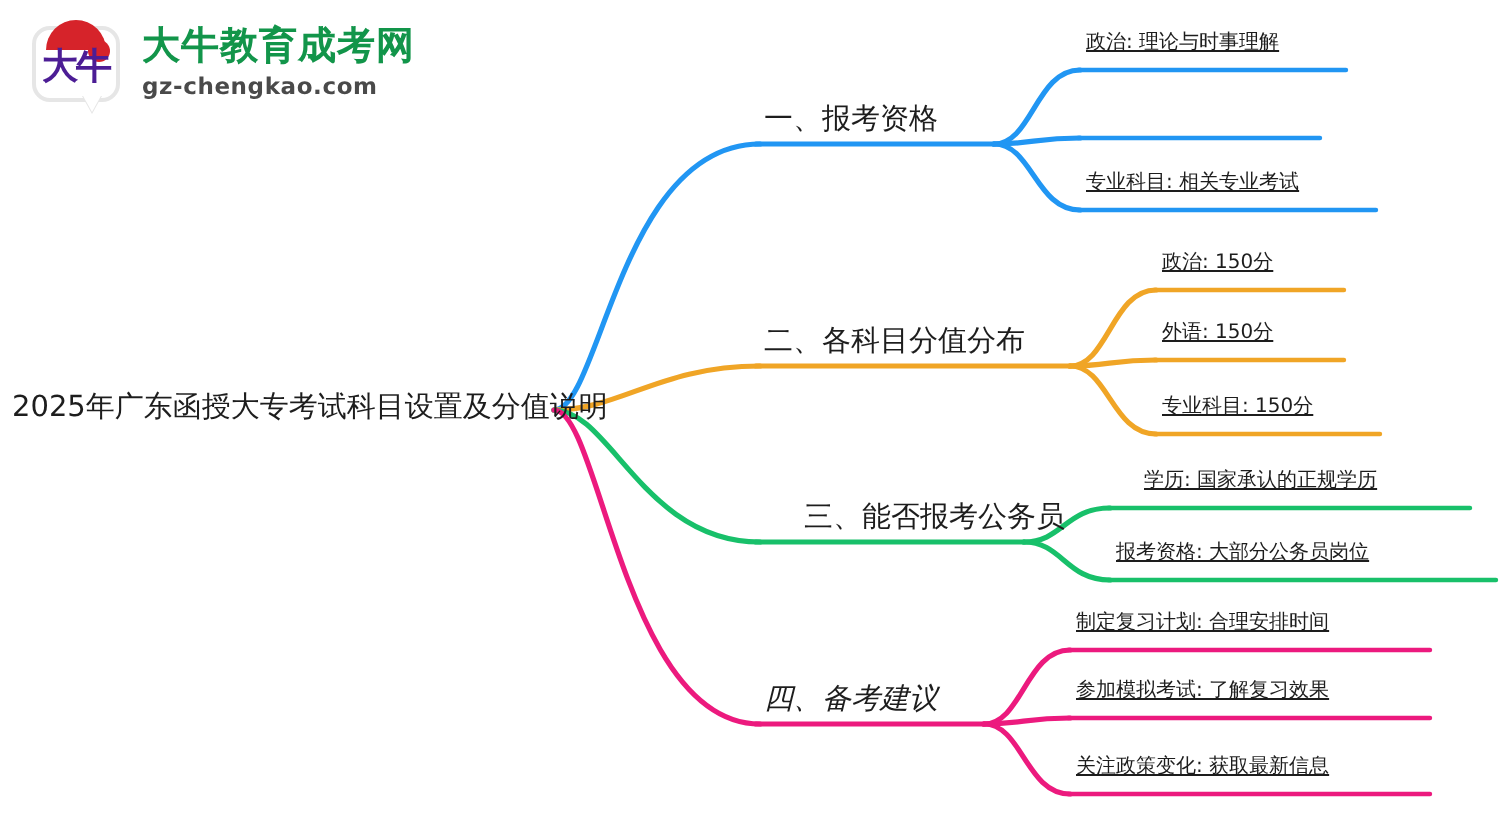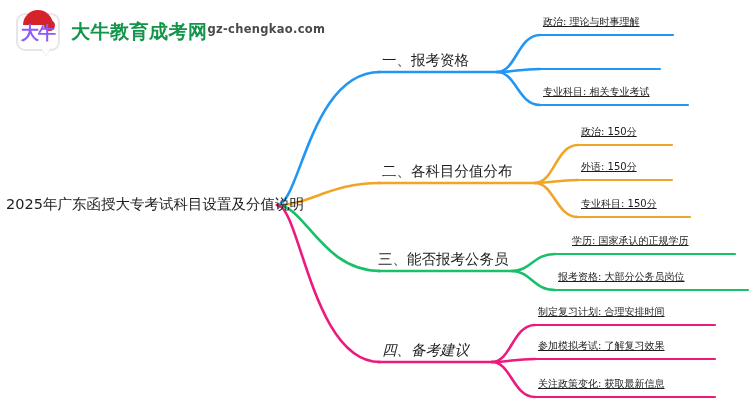--- a/index.html
+++ b/index.html
@@ -41,26 +41,26 @@
     background:#d6232a;
     border-radius:15px 15px 0 0;
   }
   .arc-dot{
     position:absolute;left:30px;top:13px;width:11px;height:11px;
     background:#d6232a;border-radius:50%;
   }
   .mark-text{
     position:absolute;left:0;top:11px;width:48px;height:30px;
     display:flex;align-items:center;justify-content:center;
-    font-size:18px;font-weight:bold;color:#8b5cf6;
+    font-size:18px;font-weight:bold;color:#4c1d95;
     letter-spacing:-1px;
     font-family:"DejaVu Sans","Liberation Sans",sans-serif;
     text-align:right;
   }
-  .logo-text{display:flex;flex-direction:row;justify-content:center;}
+  .logo-text{display:flex;flex-direction:column;justify-content:center;}
   .logo-title{
     font-size:19px;font-weight:bold;color:#12954a;
     letter-spacing:0.5px;line-height:1.15;white-space:nowrap;
   }
   .logo-sub{
     font-size:11.5px;font-weight:bold;color:#4a4a4a;
     letter-spacing:0.3px;line-height:1.2;margin-top:2px;white-space:nowrap;
   }
 
   
@@ -145,21 +145,21 @@
 
   <div class="node node-l2" style="left:382px;top:53px;">一、报考资格</div>
   <div class="node node-l3" style="left:543px;top:17px;">政治: 理论与时事理解</div>
   <div class="node node-l3" style="left:543px;top:87px;">专业科目: 相关专业考试</div>
 
   <div class="node node-l2" style="left:382px;top:164px;">二、各科目分值分布</div>
   <div class="node node-l3" style="left:581px;top:127px;">政治: 150分</div>
   <div class="node node-l3" style="left:581px;top:162px;">外语: 150分</div>
   <div class="node node-l3" style="left:581px;top:199px;">专业科目: 150分</div>
 
-  <div class="node node-l2" style="left:378px;top:252px;font-family:Liberation Serif, serif;">三、能否报考公务员</div>
+  <div class="node node-l2" style="left:402px;top:252px;font-family:Liberation Serif, serif;">三、能否报考公务员</div>
   <div class="node node-l3" style="left:558px;top:272px;">报考资格: 大部分公务员岗位</div>
   <div class="node node-l3" style="left:572px;top:236px;">学历: 国家承认的正规学历</div>
 
   <div class="node node-l2" style="left:382px;top:343px;font-style:italic;">四、备考建议</div>
   <div class="node node-l3" style="left:538px;top:307px;">制定复习计划: 合理安排时间</div>
   <div class="node node-l3" style="left:538px;top:341px;">参加模拟考试: 了解复习效果</div>
   <div class="node node-l3" style="left:538px;top:379px;">关注政策变化: 获取最新信息</div>
 
 </div>
 

